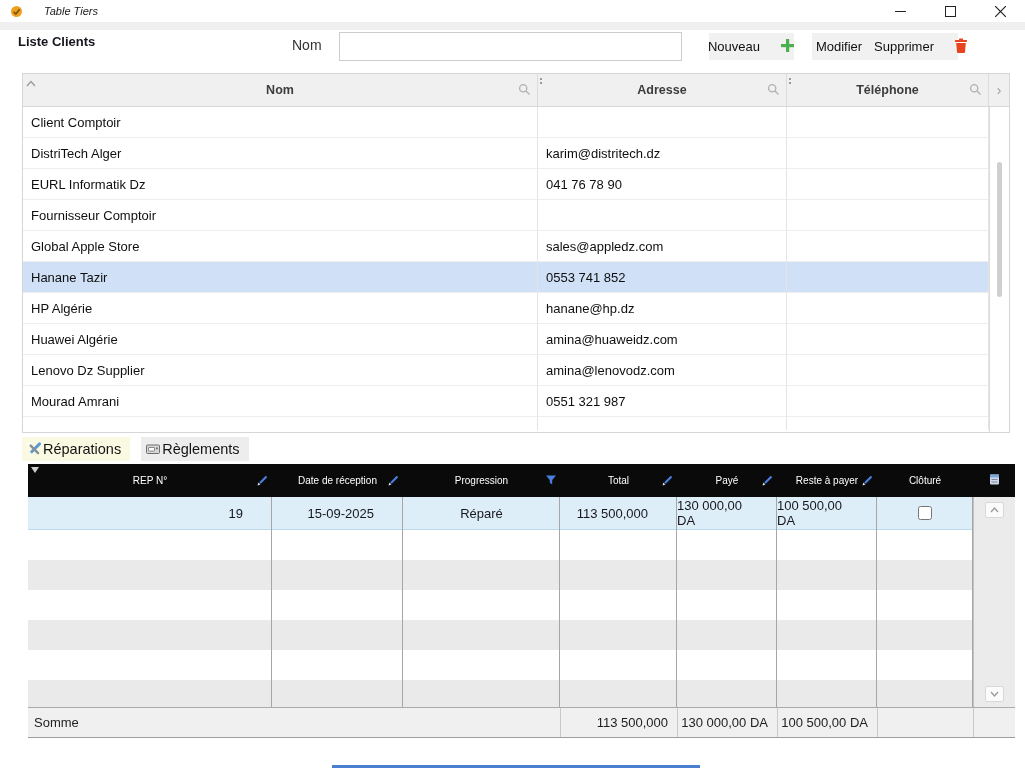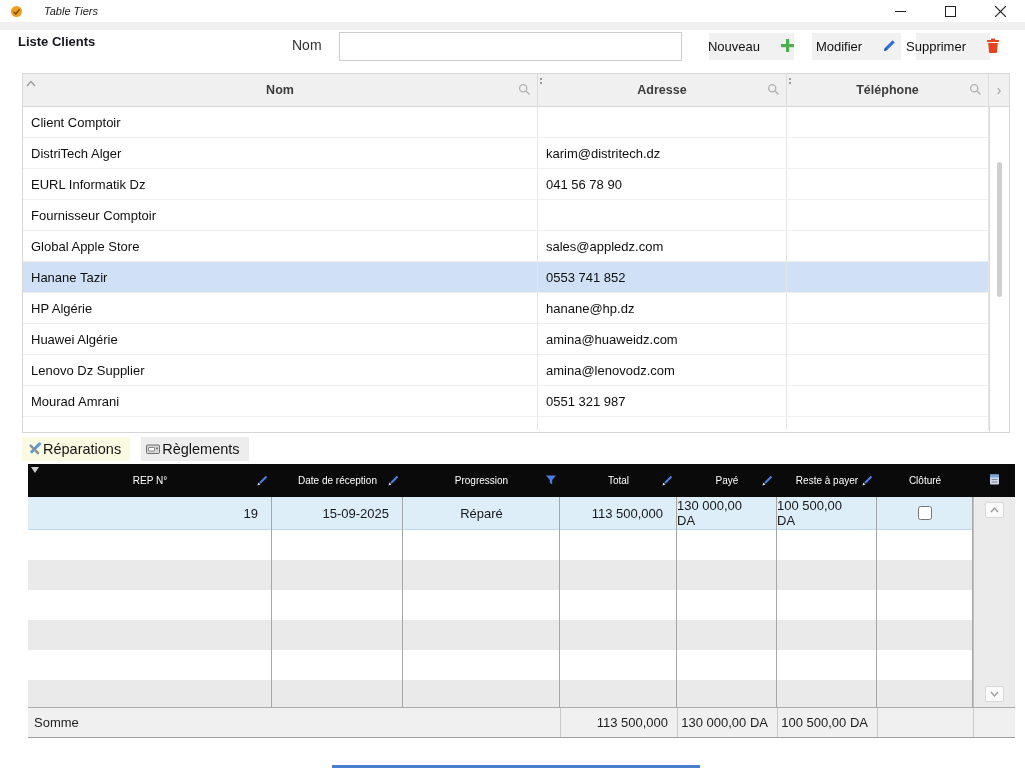--- a/index.html
+++ b/index.html
@@ -14,21 +14,21 @@
   .win-btn { width:50px; height:22px; display:flex; align-items:center; justify-content:center; cursor:pointer; }
   .title-sep { position:absolute; top:22px; left:0; width:100%; height:8px; background:#f0f0f0; }
 
   
   .page-title { position:absolute; left:18px; top:34px; font-size:13px; font-weight:bold; color:#15151f; }
   .filter-label { position:absolute; left:292px; top:37px; font-size:14px; color:#333; }
   .filter-input { position:absolute; left:339px; top:32px; width:343px; height:29px; border:1px solid #cdcdcd; font-size:13px; padding:0 6px; outline:none; font-family:inherit; }
   .btn { position:absolute; top:33px; height:27px; background:#f1f1f1; border:none; display:flex; align-items:center; justify-content:center; gap:20px; font-size:13px; color:#101010; font-family:inherit; cursor:pointer; }
   .btn-new { left:709px; width:85px; }
   .btn-edit { left:812px; width:89px; }
-  .btn-del { left:916px; width:74px; }
+  .btn-del { left:884px; width:74px; }
 
   
   .clients-table { position:absolute; left:22px; top:73px; width:988px; height:360px; border:1px solid #d6d6d6; background:#fff; }
   .ct-header { display:grid; grid-template-columns:515px 249px 202px 20px; height:33px; background:#f0f0f0; border-bottom:1px solid #d9d9d9; }
   .ct-hcell { position:relative; display:flex; align-items:center; justify-content:center; font-size:12.5px; font-weight:bold; color:#3c3c3c; border-right:1px solid #dcdcdc; cursor:pointer; }
   .ct-hcell.strip { border-right:none; color:#9a9a9a; font-size:14px; font-weight:normal; }
   .ct-magnifier { position:absolute; right:6px; top:9px; }
   .grip { position:absolute; left:2px; top:4px; width:2px; height:2px; background:#9a9a9a; box-shadow:0 4px 0 #9a9a9a; }
   .sort-up { position:absolute; left:3px; top:2px; }
   .ct-body { position:relative; width:966px; }
@@ -47,21 +47,21 @@
   .tab .tab-icon { display:inline-flex; margin-right:1px; }
 
   
   .repairs-table { position:absolute; left:28px; top:464px; width:987px; }
   .rt-header { display:grid; grid-template-columns:244px 131px 157px 117px 100px 100px 96px 42px; height:33px; background:#0a0a0a; color:#fff; position:relative; }
   .rt-hcell { position:relative; display:flex; align-items:center; justify-content:center; font-size:10px; cursor:pointer; }
   .rt-hicon { position:absolute; right:3px; top:10px; cursor:pointer; }
   .rt-corner { position:absolute; left:3px; top:3px; width:0; height:0; border-left:4px solid transparent; border-right:4px solid transparent; border-top:6px solid #cfcfcf; }
   .rt-body { position:relative; width:987px; height:210px; }
   .rt-datarow { display:grid; grid-template-columns:244px 131px 157px 117px 100px 100px 96px; width:945px; height:33px; background:#ddeef9; border-bottom:1px solid #bcd9ee; cursor:pointer; }
-  .rt-cell { display:flex; align-items:center; justify-content:flex-end; padding-right:14px; font-size:13px; color:#17171c; }
+  .rt-cell { display:flex; align-items:center; justify-content:flex-end; padding-right:29px; font-size:13px; color:#17171c; }
   .rt-cell.center { justify-content:center; padding-right:0; }
   .rt-cell input[type=checkbox] { width:14px; height:14px; accent-color:#fff; }
   .stripe { width:945px; height:30px; }
   .stripe.gray { background:#eaeaea; }
   .stripe.last { height:27px; }
   .colline { position:absolute; top:0; width:1px; height:210px; background:#a6a6a6; }
   .rt-scroll { position:absolute; right:0; top:0; width:42px; height:210px; background:#ebebeb; border-left:1px solid #c2c2c2; }
   .scroll-btn { position:absolute; left:11px; width:19px; height:16px; background:#fbfbfb; border:1px solid #d8d8d8; border-radius:2px; display:flex; align-items:center; justify-content:center; cursor:pointer; }
   .scroll-btn.up { top:5px; } .scroll-btn.down { bottom:5px; }
   .rt-footer { display:grid; grid-template-columns:244px 131px 157px 117px 100px 100px 96px 42px; height:31px; background:#f0f0f0; border-top:1px solid #ababab; border-bottom:1px solid #9e9e9e; font-size:13px; color:#222; }
@@ -167,21 +167,21 @@
         <div class="ct-cell"></div>
         <div class="ct-cell"></div>
       </div>
       <div class="ct-row">
         <div class="ct-cell">DistriTech Alger</div>
         <div class="ct-cell">karim@distritech.dz</div>
         <div class="ct-cell"></div>
       </div>
       <div class="ct-row">
         <div class="ct-cell">EURL Informatik Dz</div>
-        <div class="ct-cell">041 56 78 90</div>
+        <div class="ct-cell">041 76 78 90</div>
         <div class="ct-cell"></div>
       </div>
       <div class="ct-row">
         <div class="ct-cell">Fournisseur Comptoir</div>
         <div class="ct-cell"></div>
         <div class="ct-cell"></div>
       </div>
       <div class="ct-row">
         <div class="ct-cell">Global Apple Store</div>
         <div class="ct-cell">sales@appledz.com</div>

